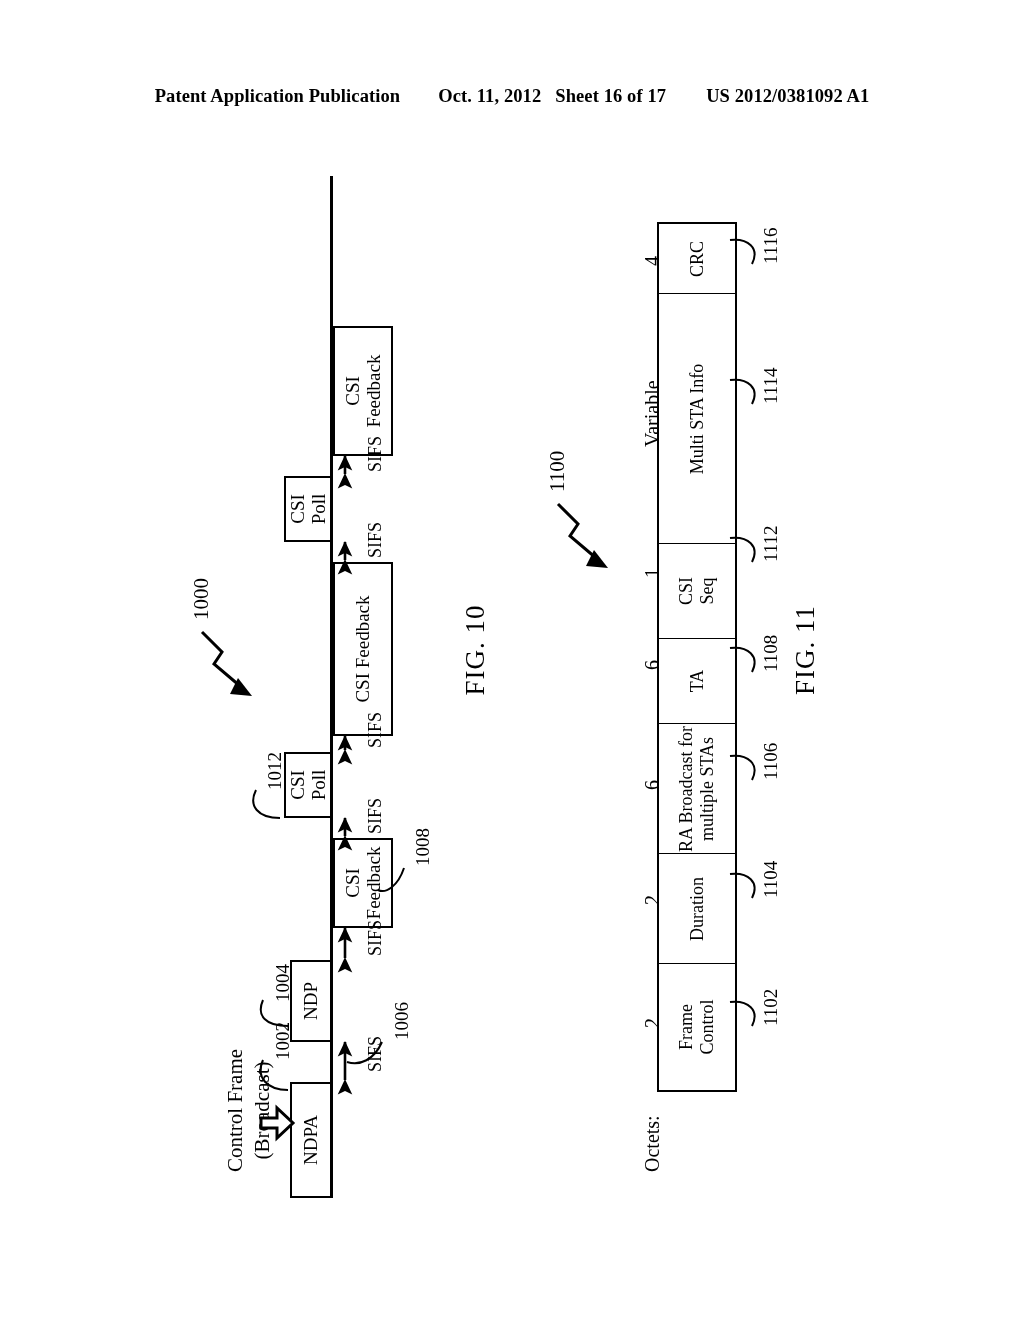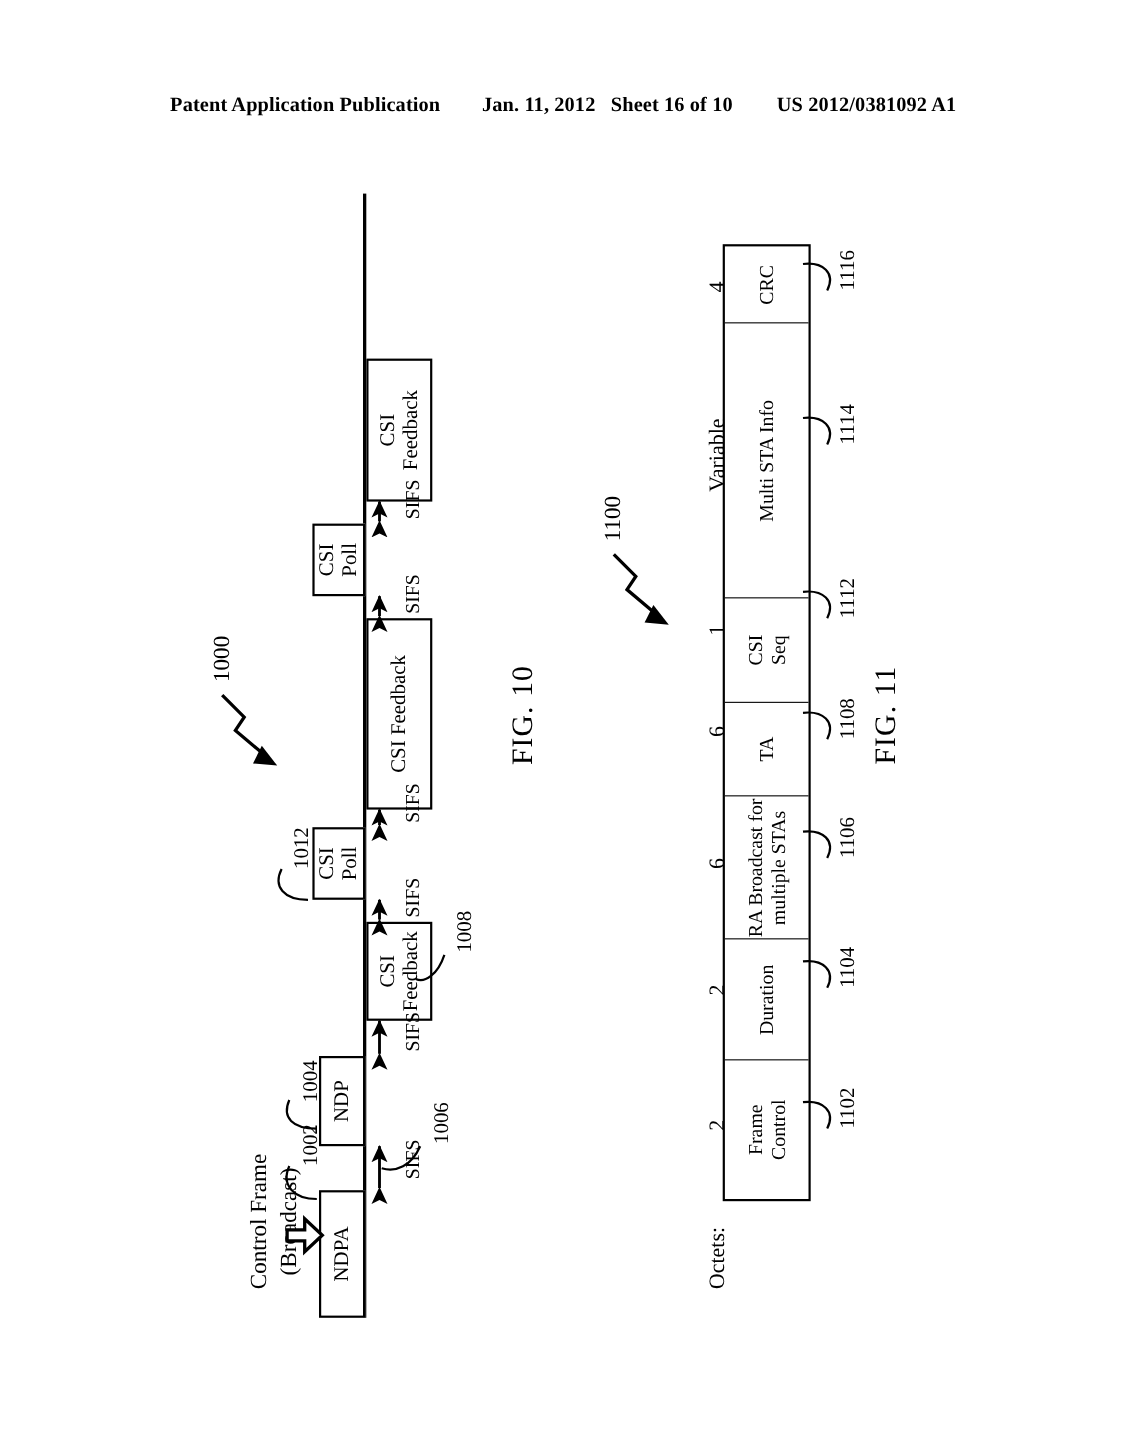--- a/index.html
+++ b/index.html
@@ -136,21 +136,21 @@
     width: 1024px; height: 1320px;
     pointer-events: none;
   }
 </style>
 </head>
 <body>
 
 <div id="page">
 
   <div class="hdr">
-    <span>Patent Application Publication</span><span class="gap1"></span><span>Jan. 11, 2012</span><span class="gap2"></span><span>Sheet 16 of 10</span><span class="gap3"></span><span>US 2012/0381092 A1</span>
+    <span>Patent Application Publication</span><span class="gap1"></span><span>Oct. 11, 2012</span><span class="gap2"></span><span>Sheet 16 of 17</span><span class="gap3"></span><span>US 2012/0381092 A1</span>
   </div>
 
   <div>
 
     <div class="timeline-axis" style="left:330px; top:176px; width:3px; height:1022px;"></div>
 
     <div class="pkt" style="left:290px; top:1082px; width:42px; height:116px;">
       <span class="lbl">NDPA</span>
     </div>
 

